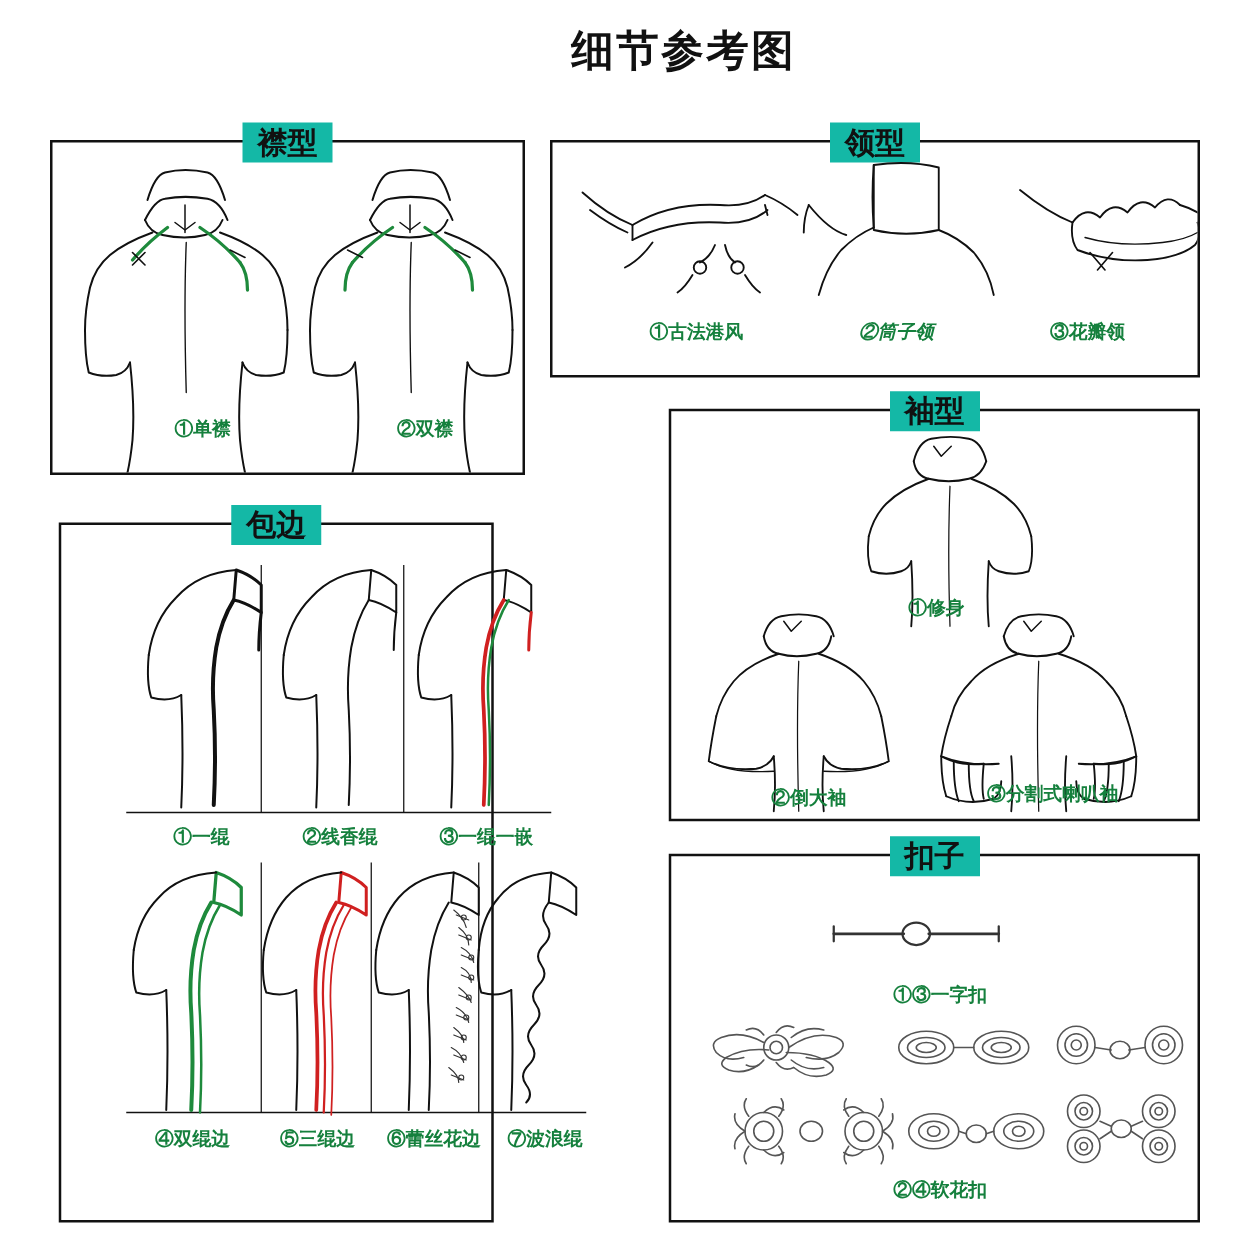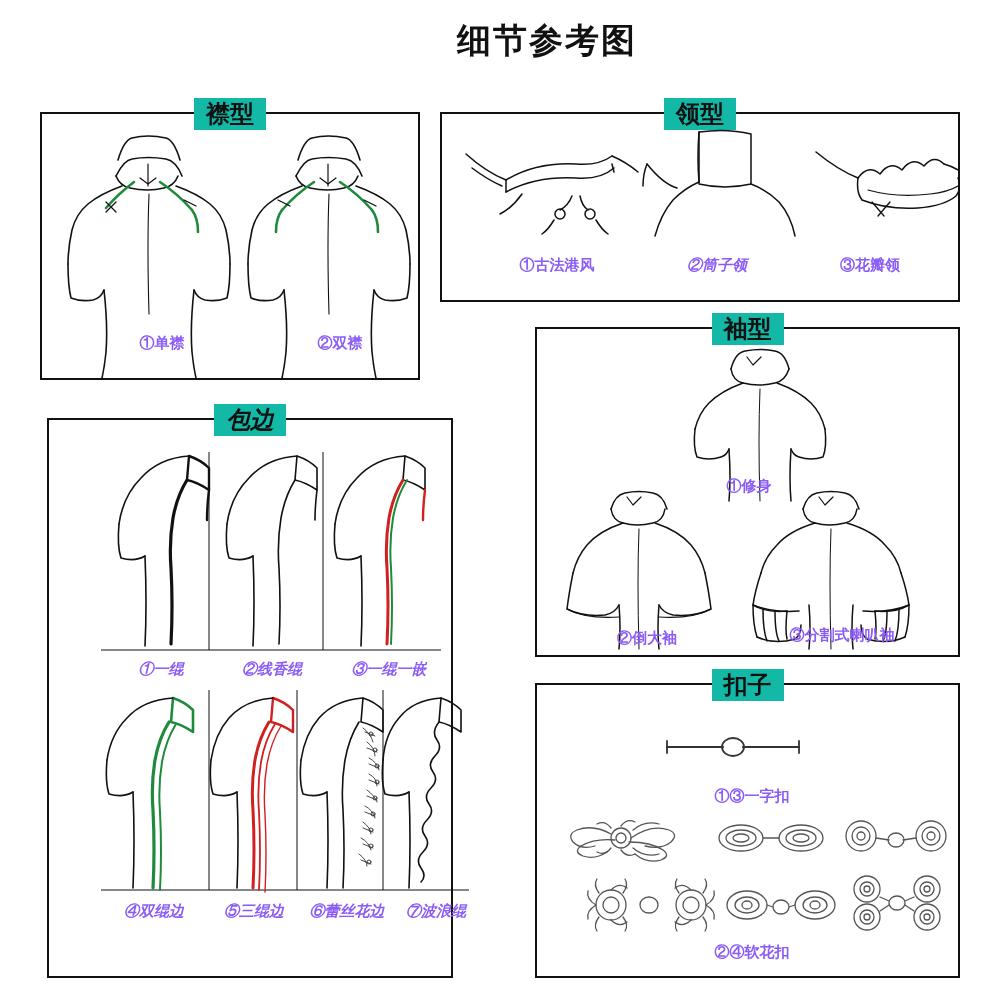--- a/index.html
+++ b/index.html
@@ -42,21 +42,21 @@
     padding: 0 12px;
     font-size: 24px;
     font-weight: bold;
     white-space: nowrap;
   }
   .caption {
     position: absolute;
     font-size: 15px;
     font-weight: bold;
     white-space: nowrap;
-    color: #8b5cf6;
+    color: #15803d;
     text-align: center;
   }
   .svg-layer {
     position: absolute;
     left: 0;
     top: 0;
   }
 </style>
 </head>
 <body>
@@ -215,21 +215,21 @@
         <path d="M108 118 q-2 24 0 44"></path>
         <path d="M86 42 q-2 50 0 120" stroke-width="1"></path>
       </g>
     </g>
   </svg>
   <div class="caption" style="left:152px; top:148px; width:120px;">①修身</div>
   <div class="caption" style="left:40px; top:300px; width:140px;">②倒大袖</div>
   <div class="caption" style="left:215px; top:297px; width:180px;">③分割式喇叭袖</div>
 </div>
 
-<div class="panel" style="left:47px; top:418px; width:406px; height:560px;font-style:italic;">
+<div class="panel" style="left:47px; top:418px; width:348px; height:560px;">
   <div class="panel-title">包边</div>
   <svg class="svg-layer" width="436" height="556" viewBox="0 0 436 556">
 
     <g stroke="#111" stroke-width="1" fill="none">
       <path d="M160 32 L160 230"></path>
       <path d="M274 32 L274 230"></path>
       <path d="M52 230 L392 230" stroke-width="1.2"></path>
       <path d="M160 270 L160 470"></path>
       <path d="M248 270 L248 470"></path>
       <path d="M334 270 L334 470"></path>

